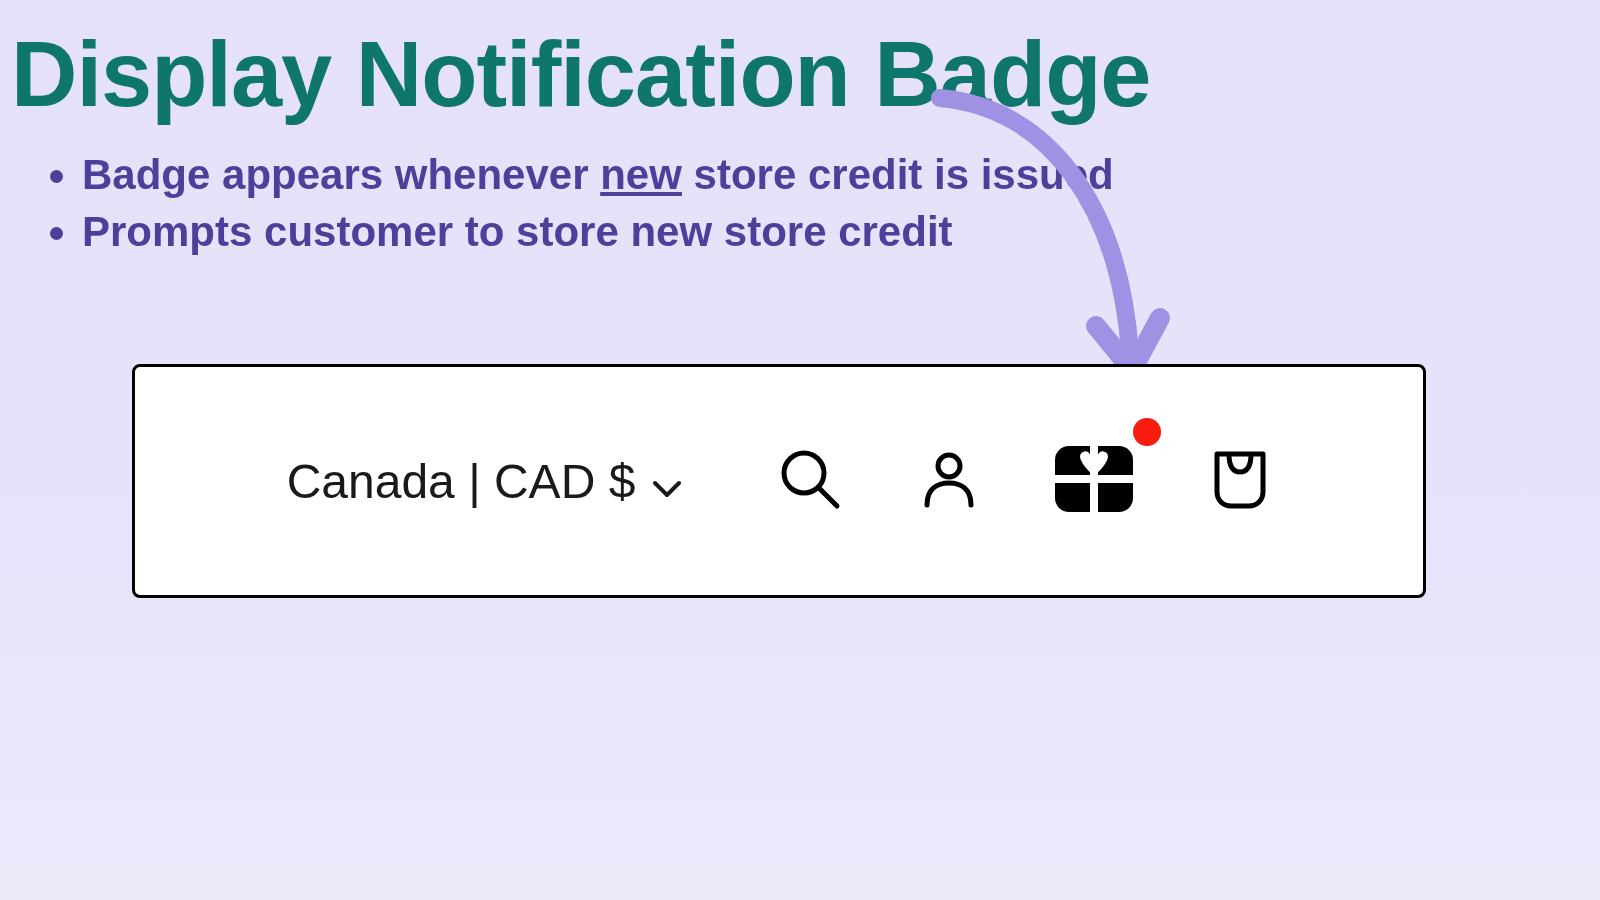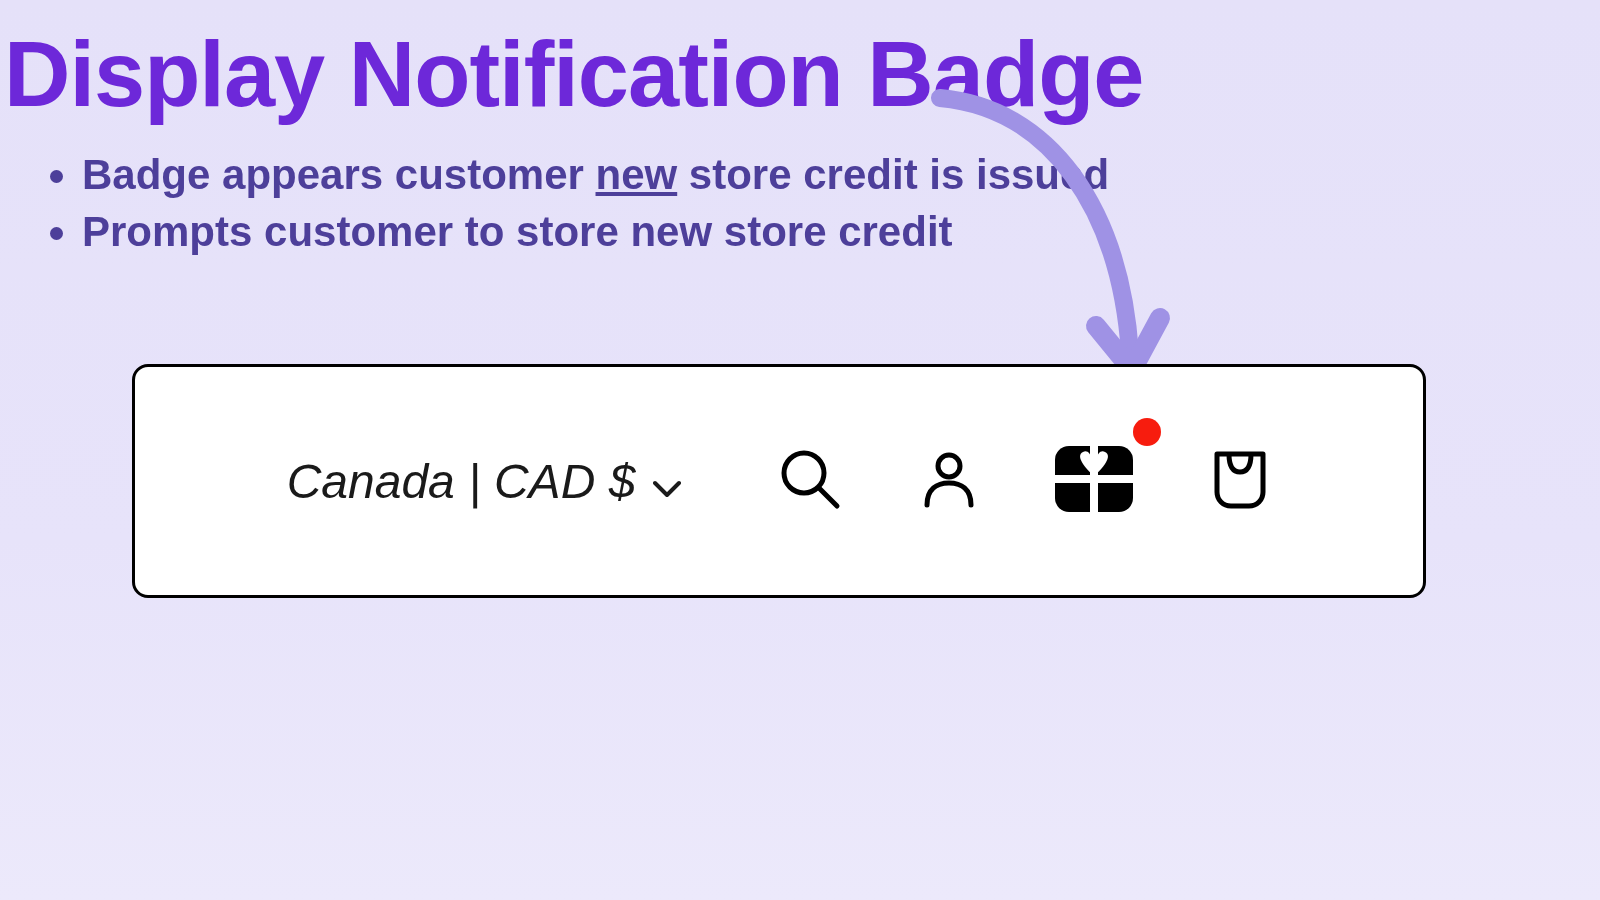--- a/index.html
+++ b/index.html
@@ -6,25 +6,25 @@
   body {
     width: 1600px;
     height: 900px;
     background: linear-gradient(180deg, #e5e1f9 0%, #e7e3fa 60%, #ece9fb 100%);
     font-family: "Segoe UI", Arial, sans-serif;
     overflow: hidden;
     position: relative;
   }
   .page-title {
     position: absolute;
-    left: 4px;
+    left: 11px;
     top: 22px;
     font-size: 92px;
     font-weight: 800;
-    color: #6d28d9;
+    color: #0f766e;
     letter-spacing: -1px;
   }
   .bullets {
     position: absolute;
     left: 82px;
     top: 148px;
     color: #4d3f9a;
     font-size: 42px;
     font-weight: 700;
     line-height: 1.3;
@@ -40,27 +40,26 @@
     pointer-events: none;
   }
   .navbar {
     position: absolute;
     left: 132px;
     top: 364px;
     width: 1294px;
     height: 234px;
     background: #ffffff;
     border: 3px solid #000;
-    border-radius: 16px;
+    border-radius: 8px;
     display: flex;
     align-items: center;
     justify-content: center;
     gap: 76px;
     padding: 0 60px;
-    font-style: italic;
   }
   .currency-select {
     display: flex;
     align-items: center;
     gap: 18px;
     font-size: 48px;
     font-weight: 400;
     color: #1a1a1a;
     cursor: pointer;
     user-select: none;
@@ -83,21 +82,21 @@
     background: #f71c0e;
   }
 </style>
 </head>
 <body>
 
 <h1 class="page-title">Display Notification Badge</h1>
 
 <ul class="bullets">
   <li>
-    <span>Badge appears customer </span><span class="underline">new</span><span> store credit is issued</span>
+    <span>Badge appears whenever </span><span class="underline">new</span><span> store credit is issued</span>
   </li>
   <li>Prompts customer to store new store credit</li>
 </ul>
 
 <svg class="arrow-svg" viewBox="0 0 260 330">
   <path d="M 10 30 C 120 40, 190 140, 200 285" stroke="#9f92e5" stroke-width="18" fill="none" stroke-linecap="round"></path>
   <path d="M 166 258 L 202 302 L 230 250" stroke="#9f92e5" stroke-width="20" fill="none" stroke-linecap="round" stroke-linejoin="round"></path>
 </svg>
 
 <div class="navbar">

